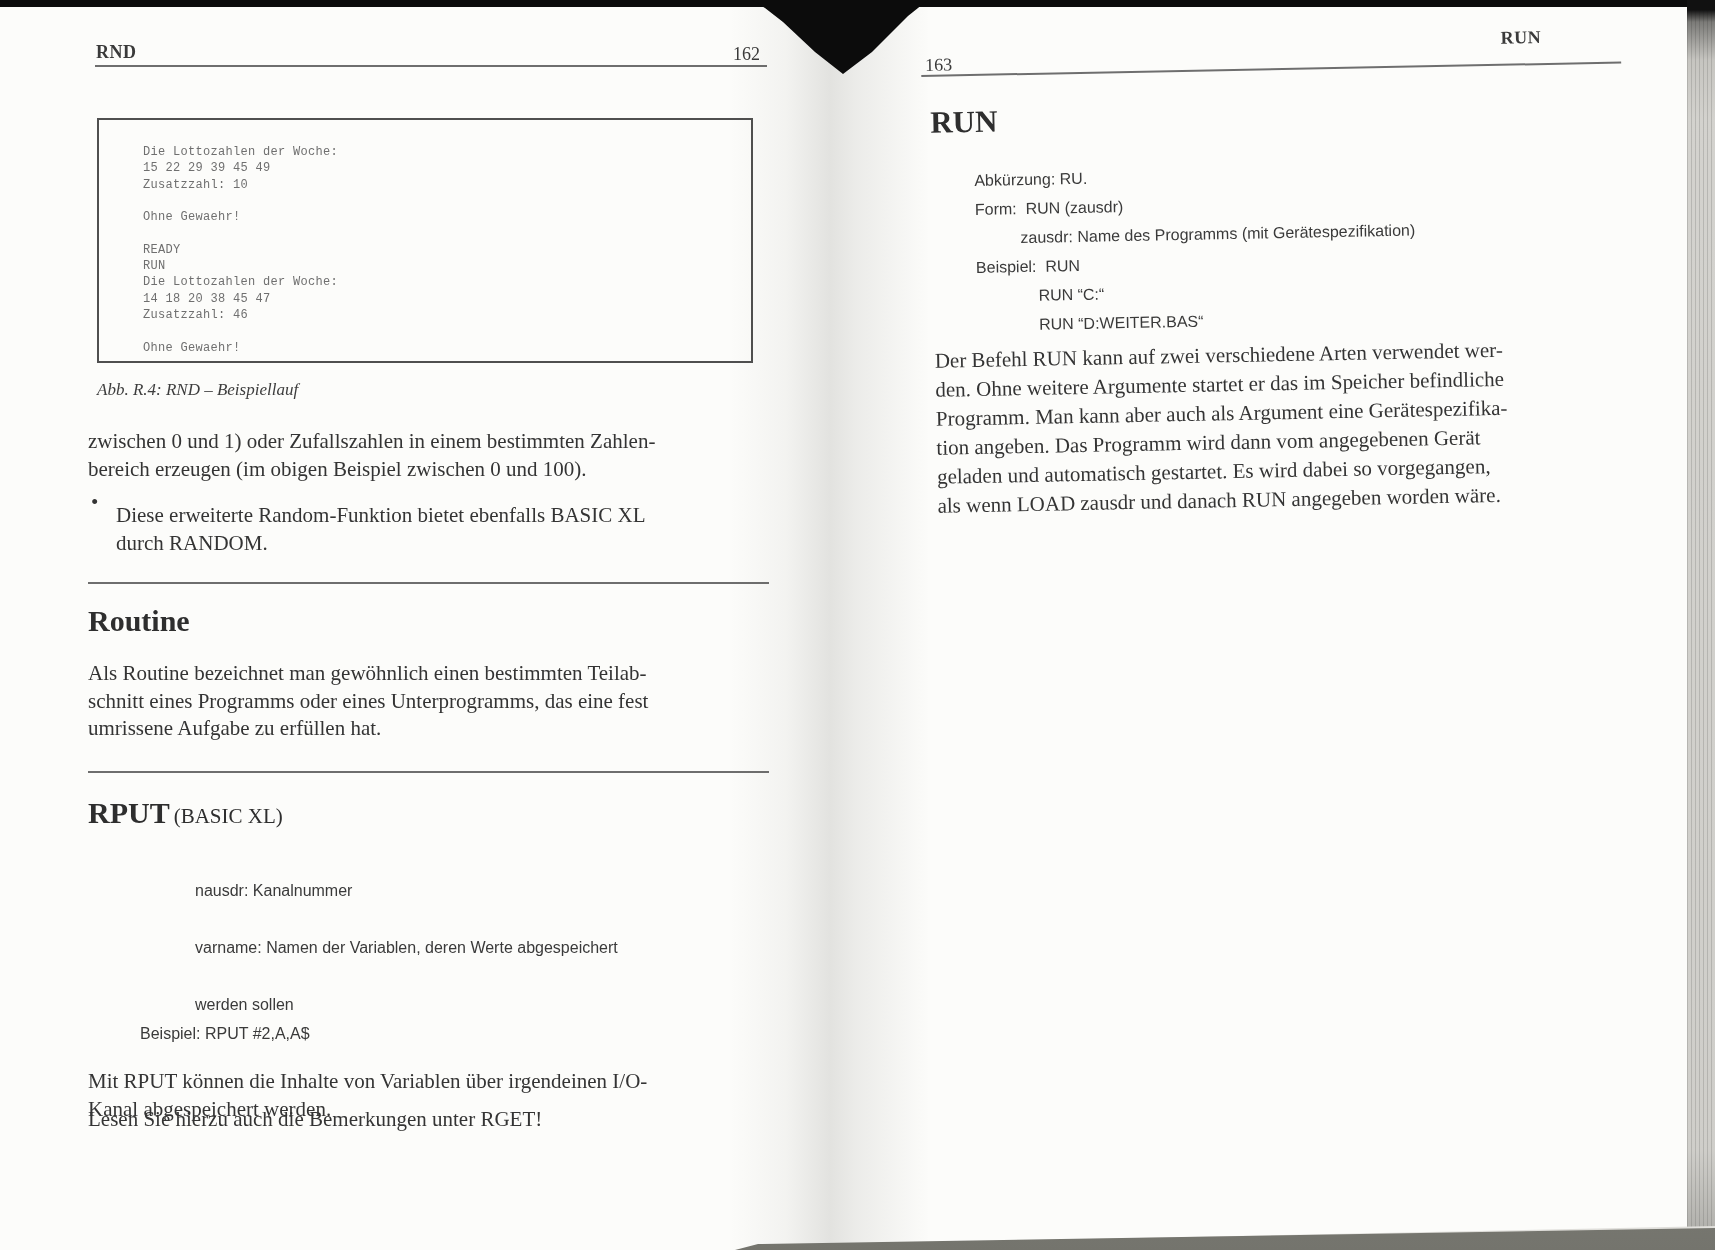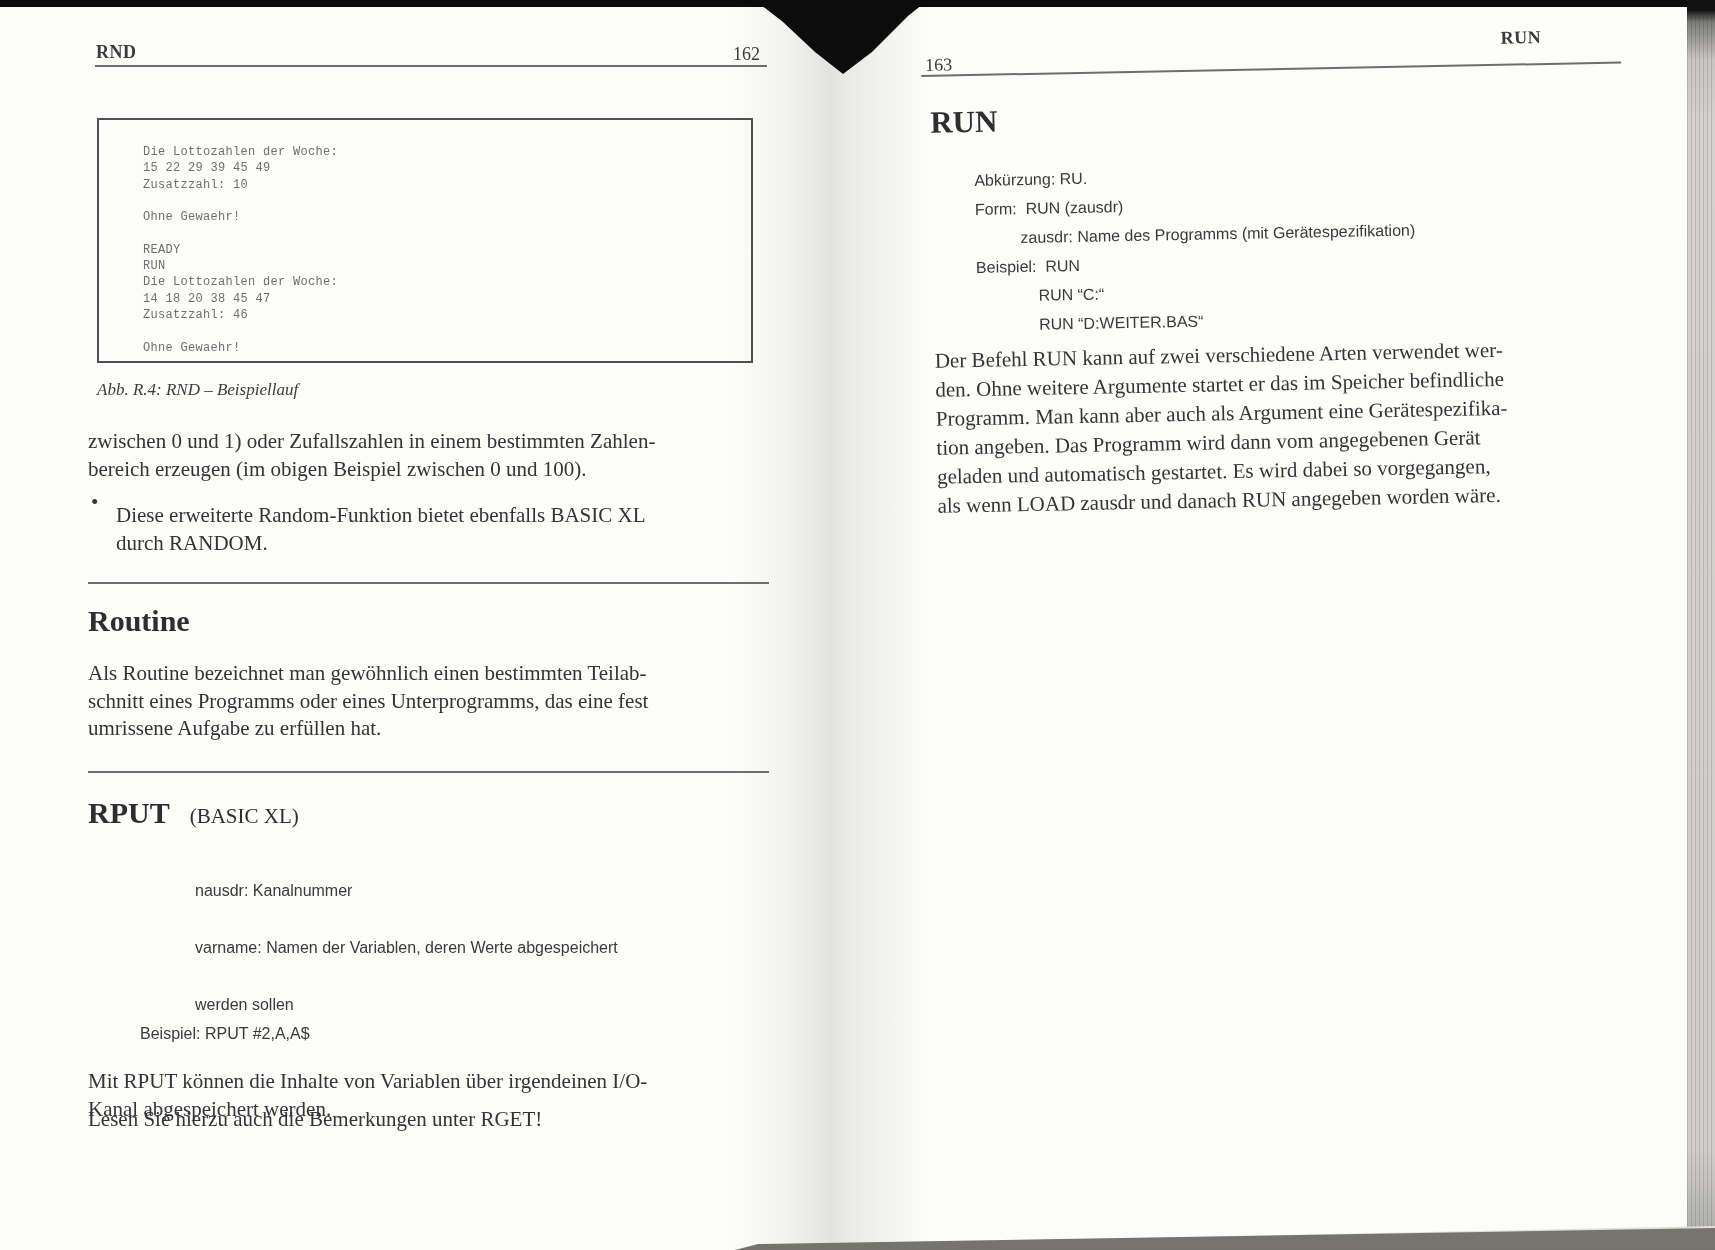--- a/index.html
+++ b/index.html
@@ -35,21 +35,21 @@
     left:0;top:0;width:1715px;height:1250px;pointer-events:none;
     background:#e0dfdb;
     clip-path:polygon(758px 1246px,1715px 1226px,1715px 1231px,763px 1249px);
   }
   
   .hdr-title{font-weight:bold;font-size:18px;color:#3a3a3a;letter-spacing:0.5px;}
   .hdr-num{font-size:18px;color:#3a3a3a;}
   .rule{background:#6e6e6e;height:2px;}
   .body-p{font-size:21px;line-height:27.5px;color:#343434;white-space:pre-line;}
   .sec-h{font-weight:bold;font-size:30px;color:#2e2e2e;}
-  .sec-h-suffix{font-weight:normal;font-size:21px;color:#2e2e2e;margin-left:16px;}
+  .sec-h-suffix{font-weight:normal;font-size:21px;color:#2e2e2e;}
   .def{font-family:"Liberation Sans", sans-serif;font-size:16px;color:#3a3a3a;}
   .def-line{white-space:pre;height:29px;line-height:29px;}
   .ind-1l{padding-left:55px;margin-top:28px;}
   .ind-1r{padding-left:45px;}
   .ind-2r{padding-left:62px;}
   .caption{font-style:italic;font-size:17px;color:#3d3d3d;}
   .code{
     font-family:"Liberation Mono", monospace;font-size:12px;line-height:16.3px;
     color:#6f6f6f;white-space:pre;margin:0;letter-spacing:0.3px;
   }

